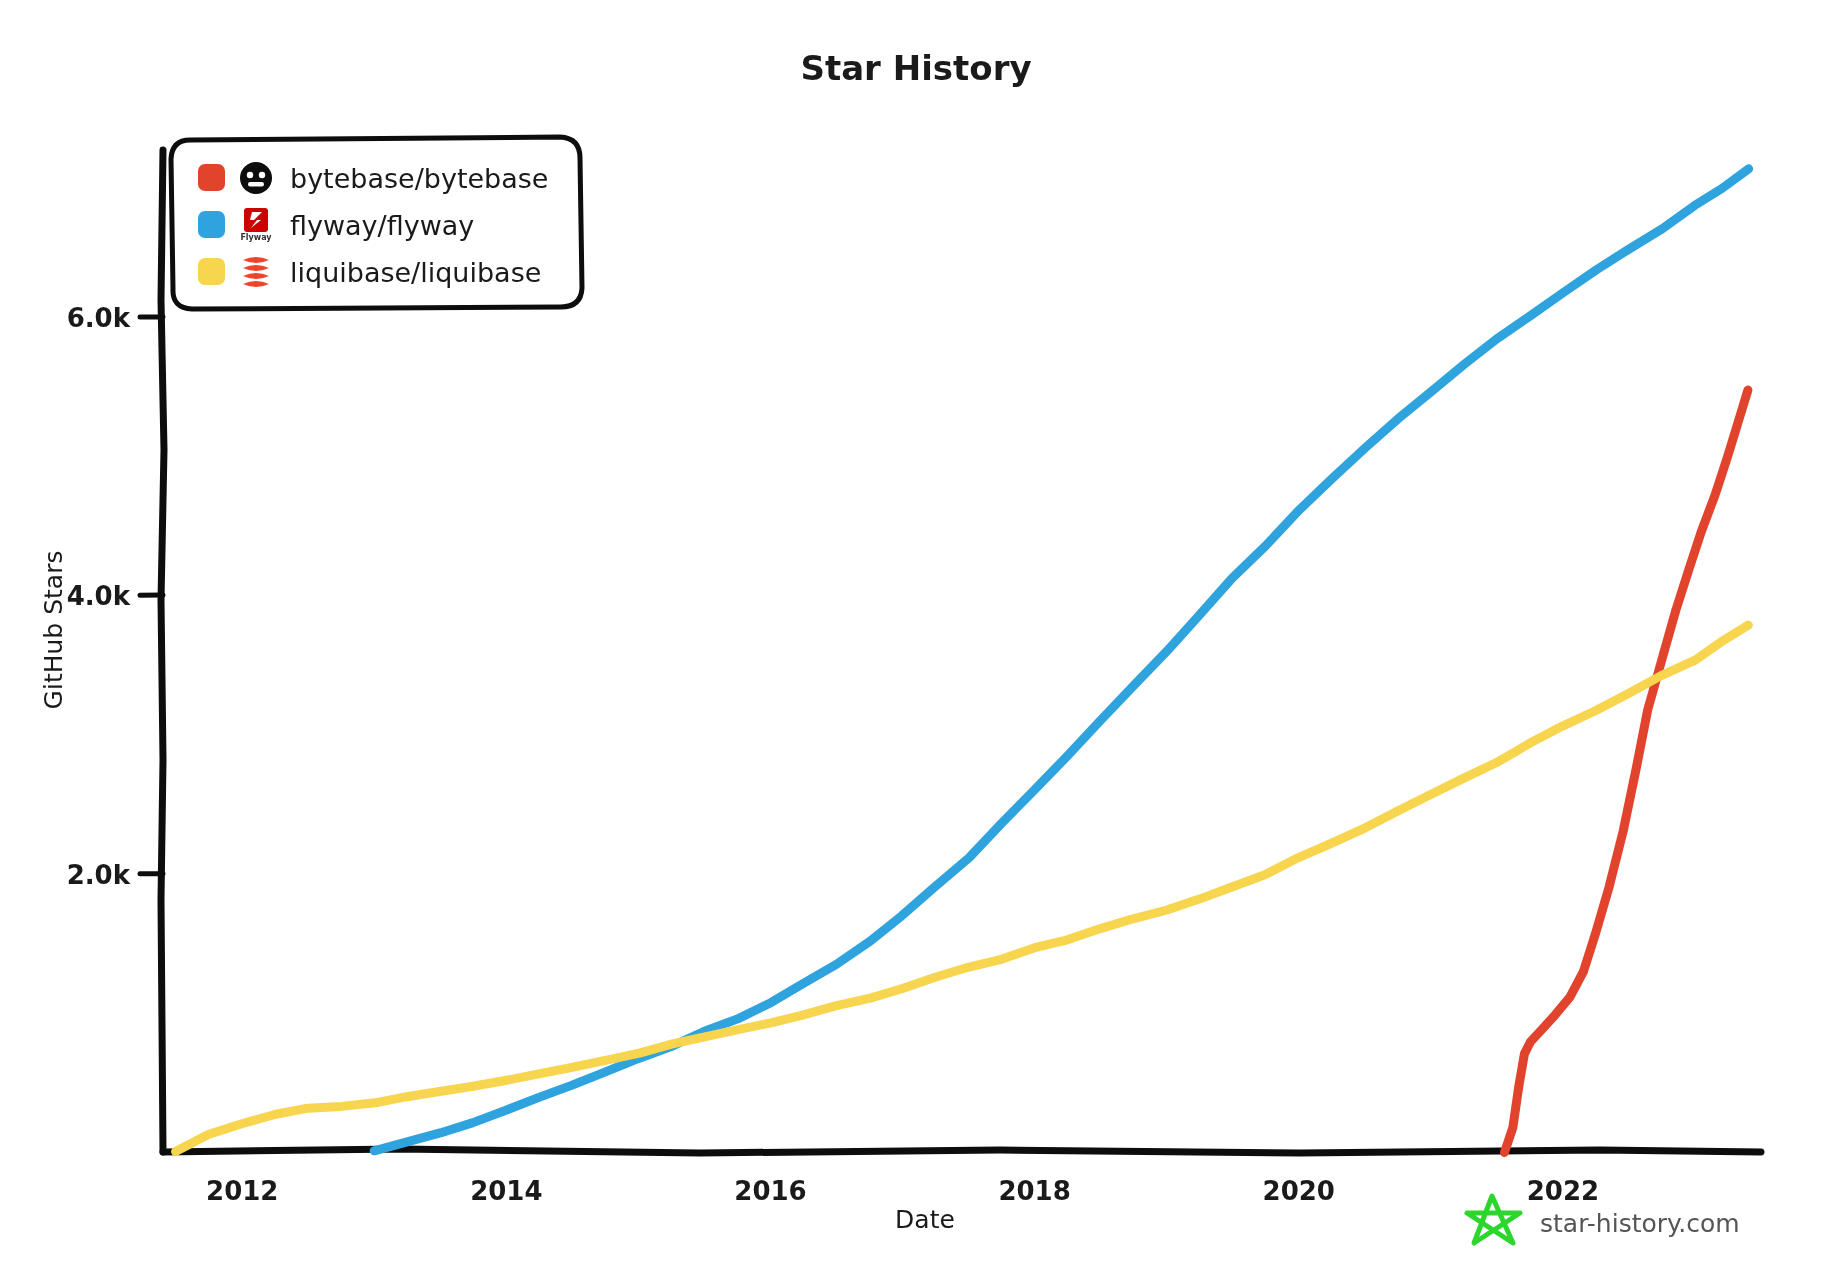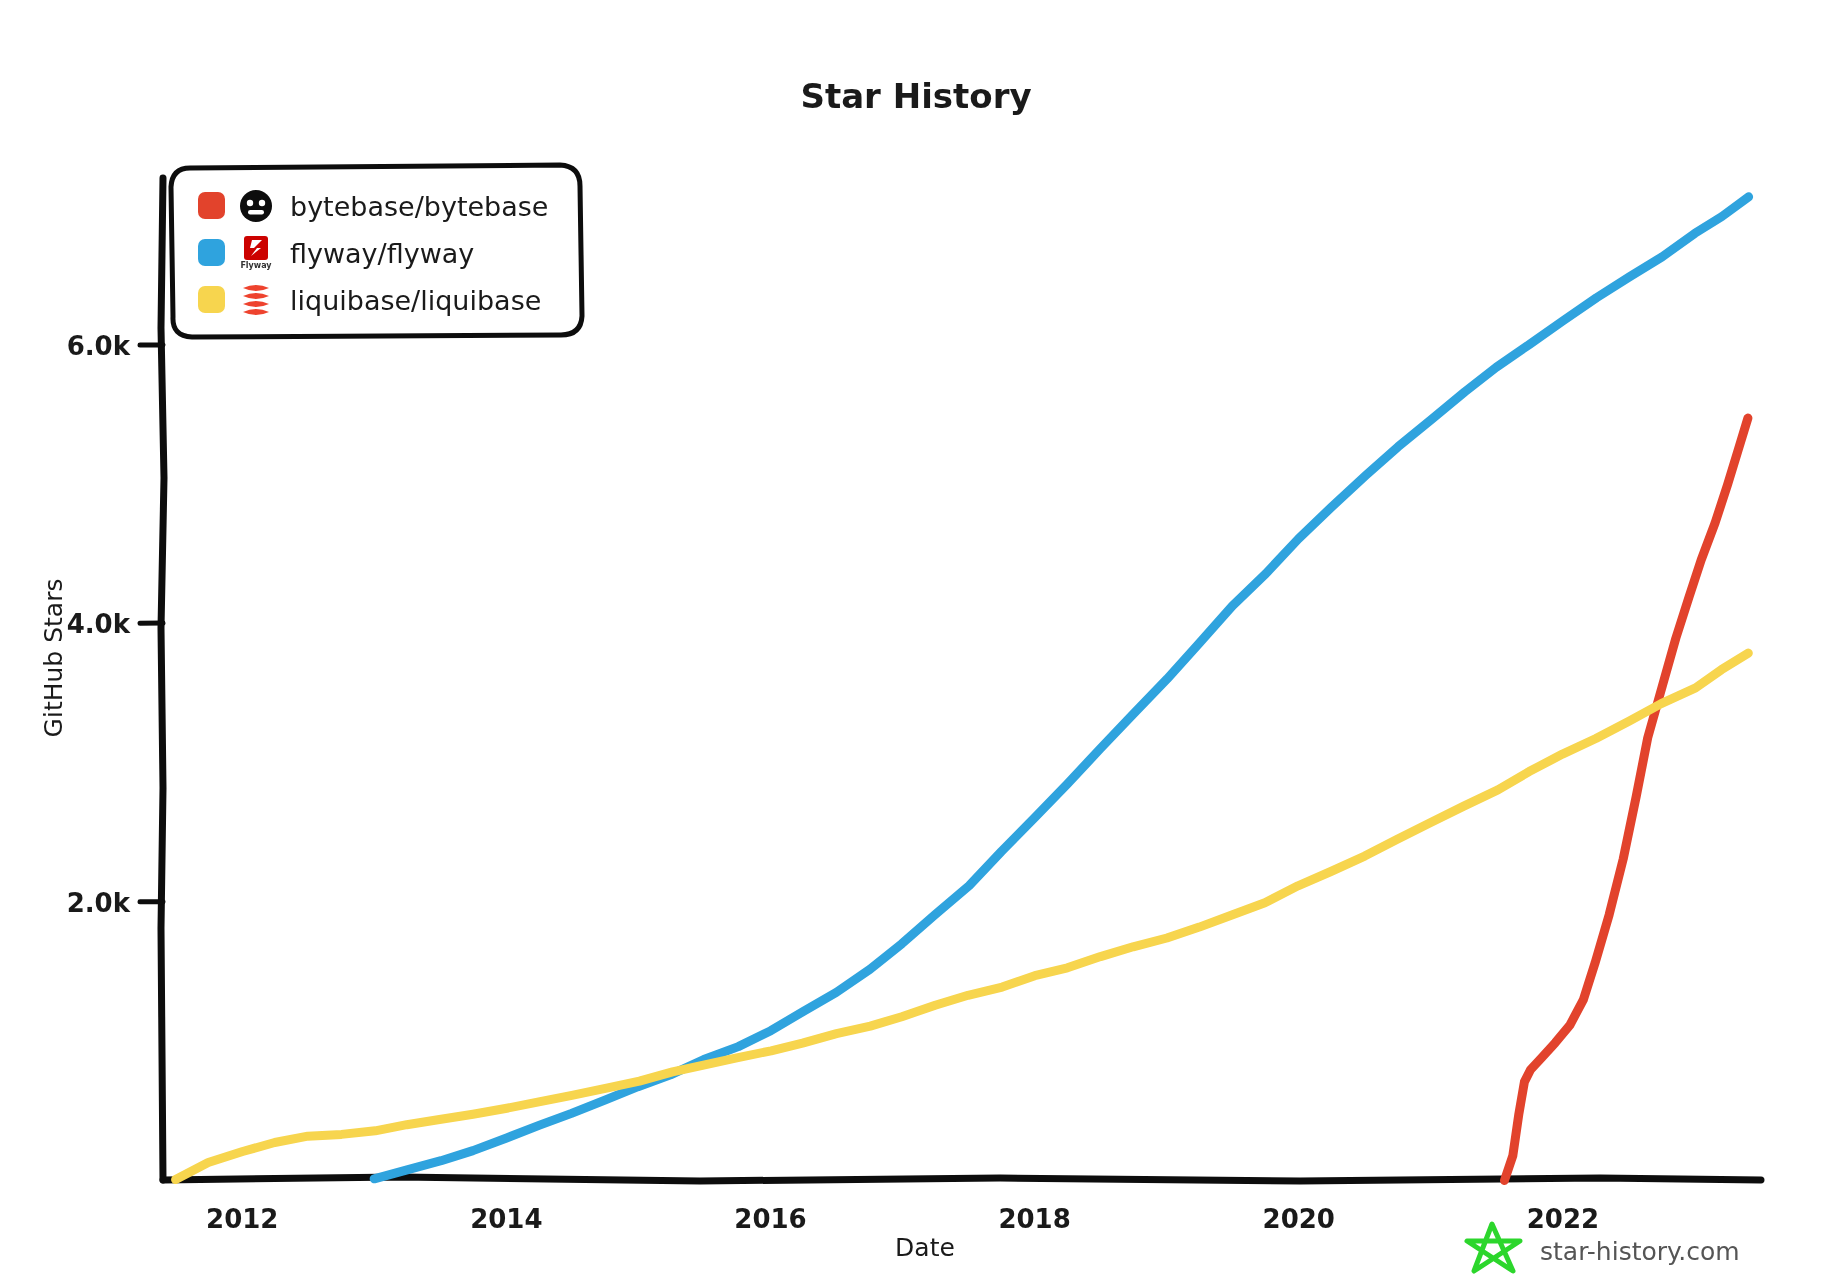--- a/index.html
+++ b/index.html
@@ -3,21 +3,21 @@
 <meta charset="utf-8">
 <style>
   html,body{margin:0;padding:0;}
   body{
     width:1832px;height:1276px;
     background:#ffffff;
     font-family:"DejaVu Sans", sans-serif;
     overflow:hidden;
     position:relative;
   }
-  #stage{position:absolute;inset:0;margin-top:28px;}
+  #stage{position:absolute;inset:0;}
   svg#chart{display:block;width:1832px;height:1276px;}
   .title-text{
     font-family:"DejaVu Sans", sans-serif;
     font-size:34px;
     font-weight:600;
     fill:#1a1a1a;
   }
   .axis-title{
     font-family:"DejaVu Sans", sans-serif;
     font-size:25px;

